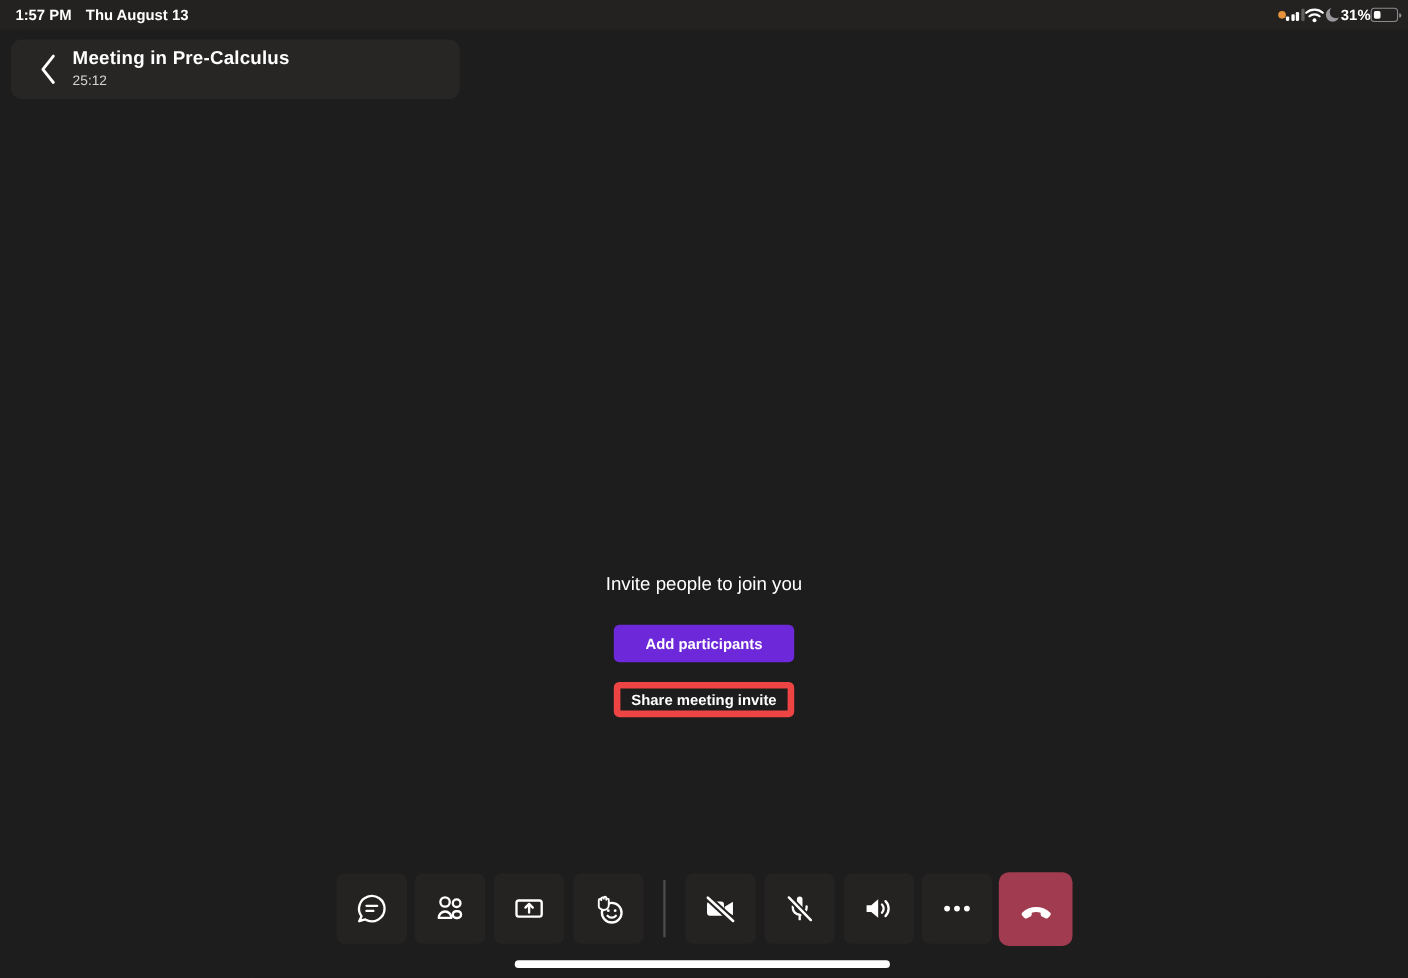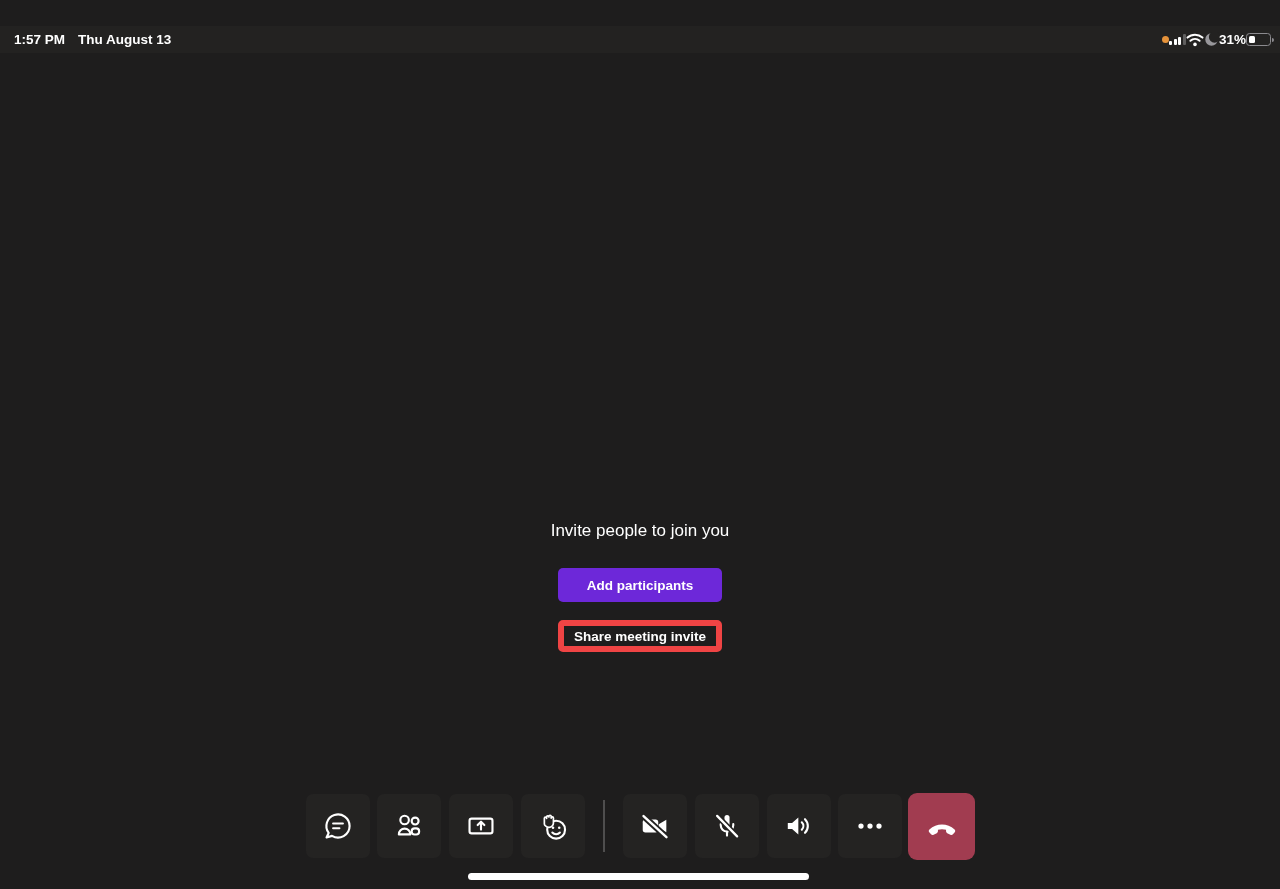--- a/index.html
+++ b/index.html
@@ -10,21 +10,20 @@
   }
   #screen {
     position:relative; width:1280px; height:889px;
     background:#1e1d1d; overflow:hidden; color:#fff;
   }
 
   
   .status-bar {
     position:absolute; top:0; left:0; width:1280px; height:27px;
     background:#232221;
-    margin-top:26px;
   }
   .sb-left {
     position:absolute; left:14px; top:0; height:27px;
     display:flex; align-items:center; gap:13px;
     font-size:13.5px; font-weight:700; color:#fff;
   }
   .sb-right {
     position:absolute; right:9px; top:0; height:27px;
     display:flex; align-items:center; 
   }
@@ -132,20 +131,33 @@
         </svg>
       </span>
       <span class="sb-pct">31%</span>
       <span class="battery">
         <span class="fill"></span>
           <span class="nub"></span>
       </span>
     </div>
   </div>
 
+  <div class="header-box">
+    <button class="back-btn">
+      <span>
+        <svg width="17" height="30" viewBox="0 0 17 30">
+          <polyline points="13.5,3 4,15 13.5,27" fill="none" stroke="#fff" stroke-width="2.6" stroke-linecap="round" stroke-linejoin="round"></polyline>
+        </svg>
+      </span>
+    </button>
+    <div class="header-text">
+      <div class="header-title">Meeting in Pre-Calculus</div>
+      <div class="header-timer">25:12</div>
+    </div>
+  </div>
 
   <div class="invite-prompt">Invite people to join you</div>
   <button class="btn-primary">Add participants</button>
   <button class="btn-secondary">Share meeting invite</button>
 
   <button class="tb-btn" style="left:306px" aria-label="chat">
     <span>
       <svg width="32" height="32" viewBox="0 0 24 24">
         <path d="M20.7 12a8.7 8.7 0 1 0-15.7 5.2L3.4 20.6l4.1-1.2A8.7 8.7 0 0 0 20.7 12z" fill="none" stroke="#fff" stroke-width="1.6" stroke-linejoin="round"></path>
         <line x1="8.3" y1="10.1" x2="15.7" y2="10.1" stroke="#fff" stroke-width="1.5" stroke-linecap="round"></line>

